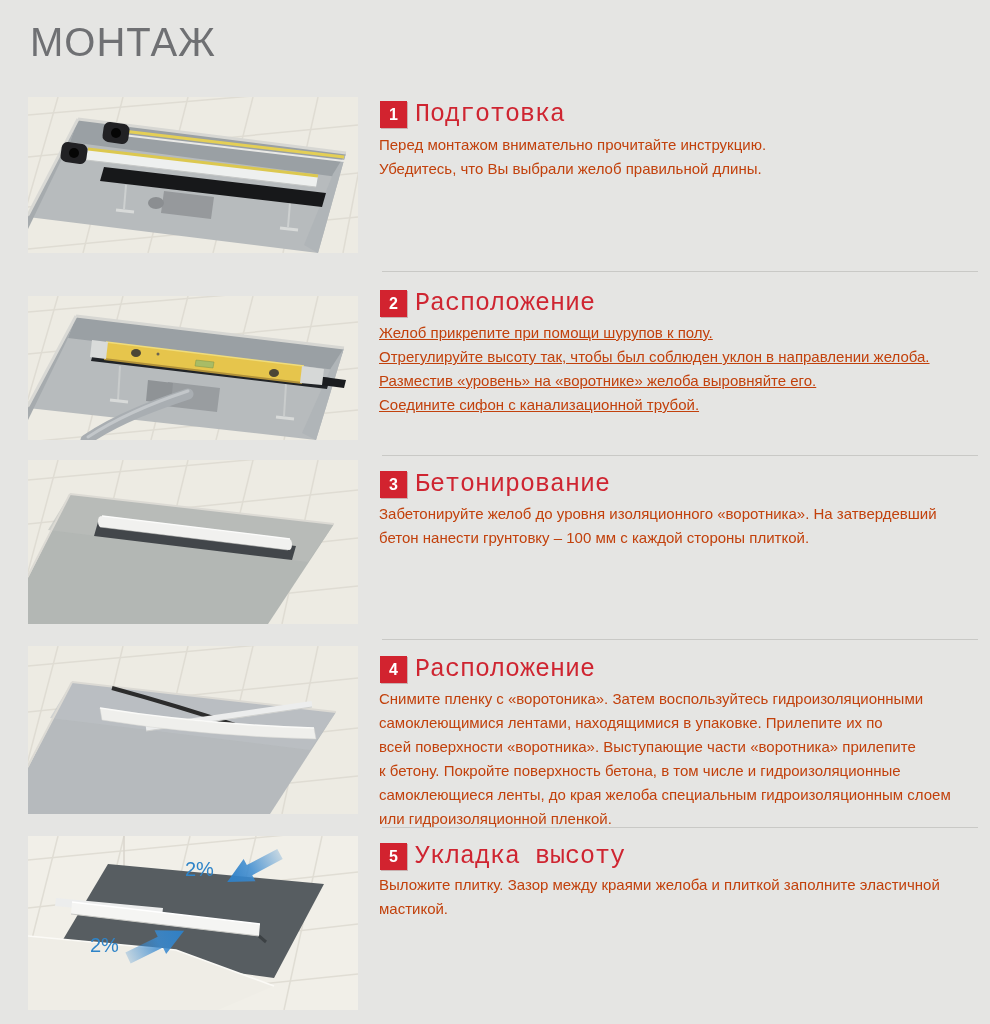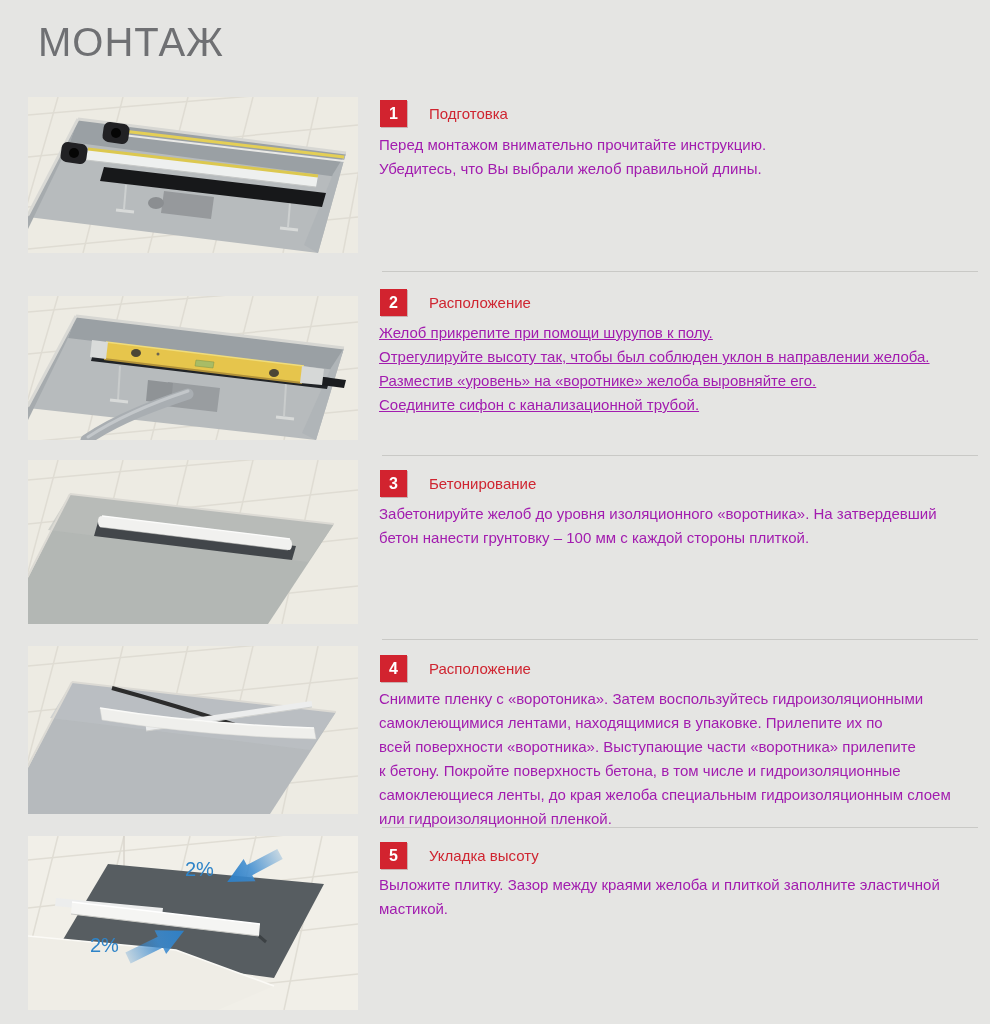--- a/index.html
+++ b/index.html
@@ -3,37 +3,37 @@
 <meta charset="utf-8">
 <style>
   html,body{margin:0;padding:0;}
   body{
     width:990px;height:1024px;position:relative;
     background:#e5e5e3;
     font-family:"Liberation Sans", sans-serif;
     overflow:hidden;
   }
   .page-title{
-    position:absolute;left:38px;top:20px;
+    position:absolute;left:30px;top:20px;
     font-size:40px;letter-spacing:1px;color:#6f7073;font-weight:400;
   }
   .illus{position:absolute;left:28px;width:330px;display:block;}
   .illus svg{display:block;width:100%;height:100%;}
   .hdr{position:absolute;left:380px;display:flex;align-items:center;}
   .num{
     width:27px;height:27px;background:#d2232f;color:#fff;
     display:flex;align-items:center;justify-content:center;
     font-size:16px;font-weight:bold;box-shadow:1px 1px 0 rgba(120,20,25,.25);
   }
   .hd{
-    margin-left:22px;color:#cf2531;font-size:15px;font-weight:400;
+    margin-left:8px;color:#cf2531;font-size:25px;font-weight:400;font-family:Liberation Mono, monospace;
   }
   .body{
     position:absolute;left:379px;width:606px;
-    color:#a21caf;font-size:15px;line-height:24px;
+    color:#c2410c;font-size:15px;line-height:24px;
     white-space:pre-line;
   }
   .divider{
     position:absolute;left:382px;width:596px;height:1px;background:#c9c9c6;
   }
 </style>
 </head>
 <body>
 
 <div class="page-title">МОНТАЖ</div>

